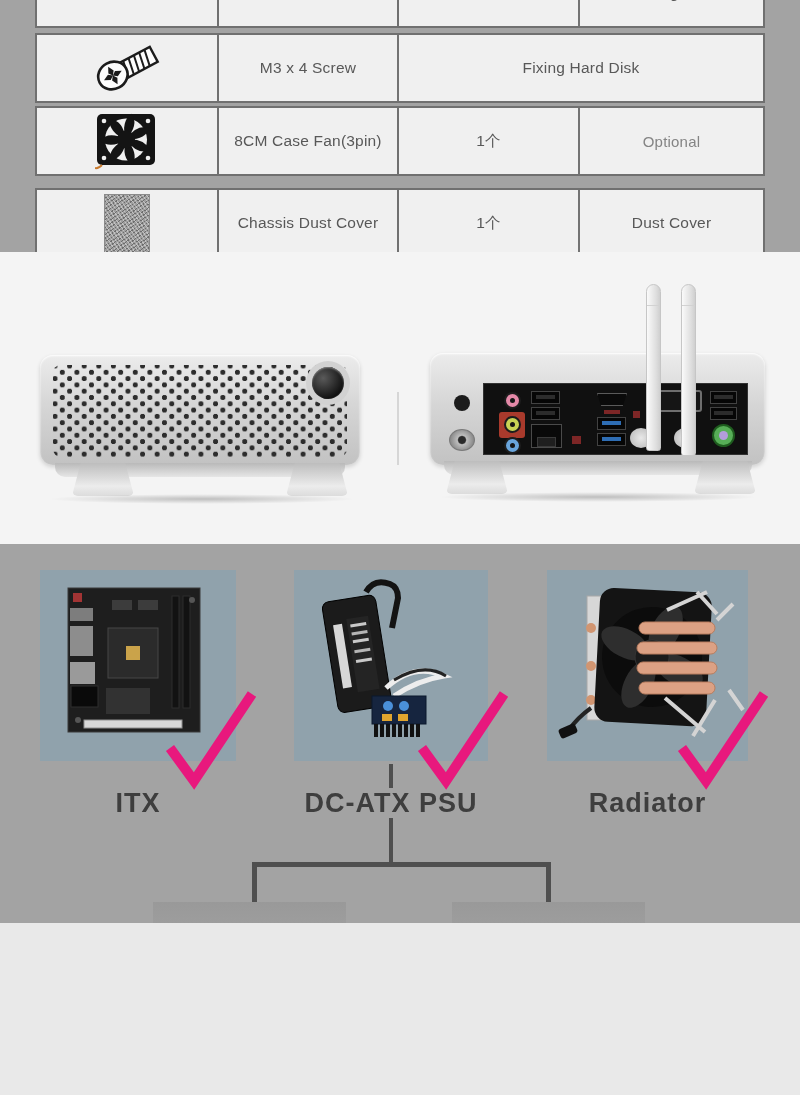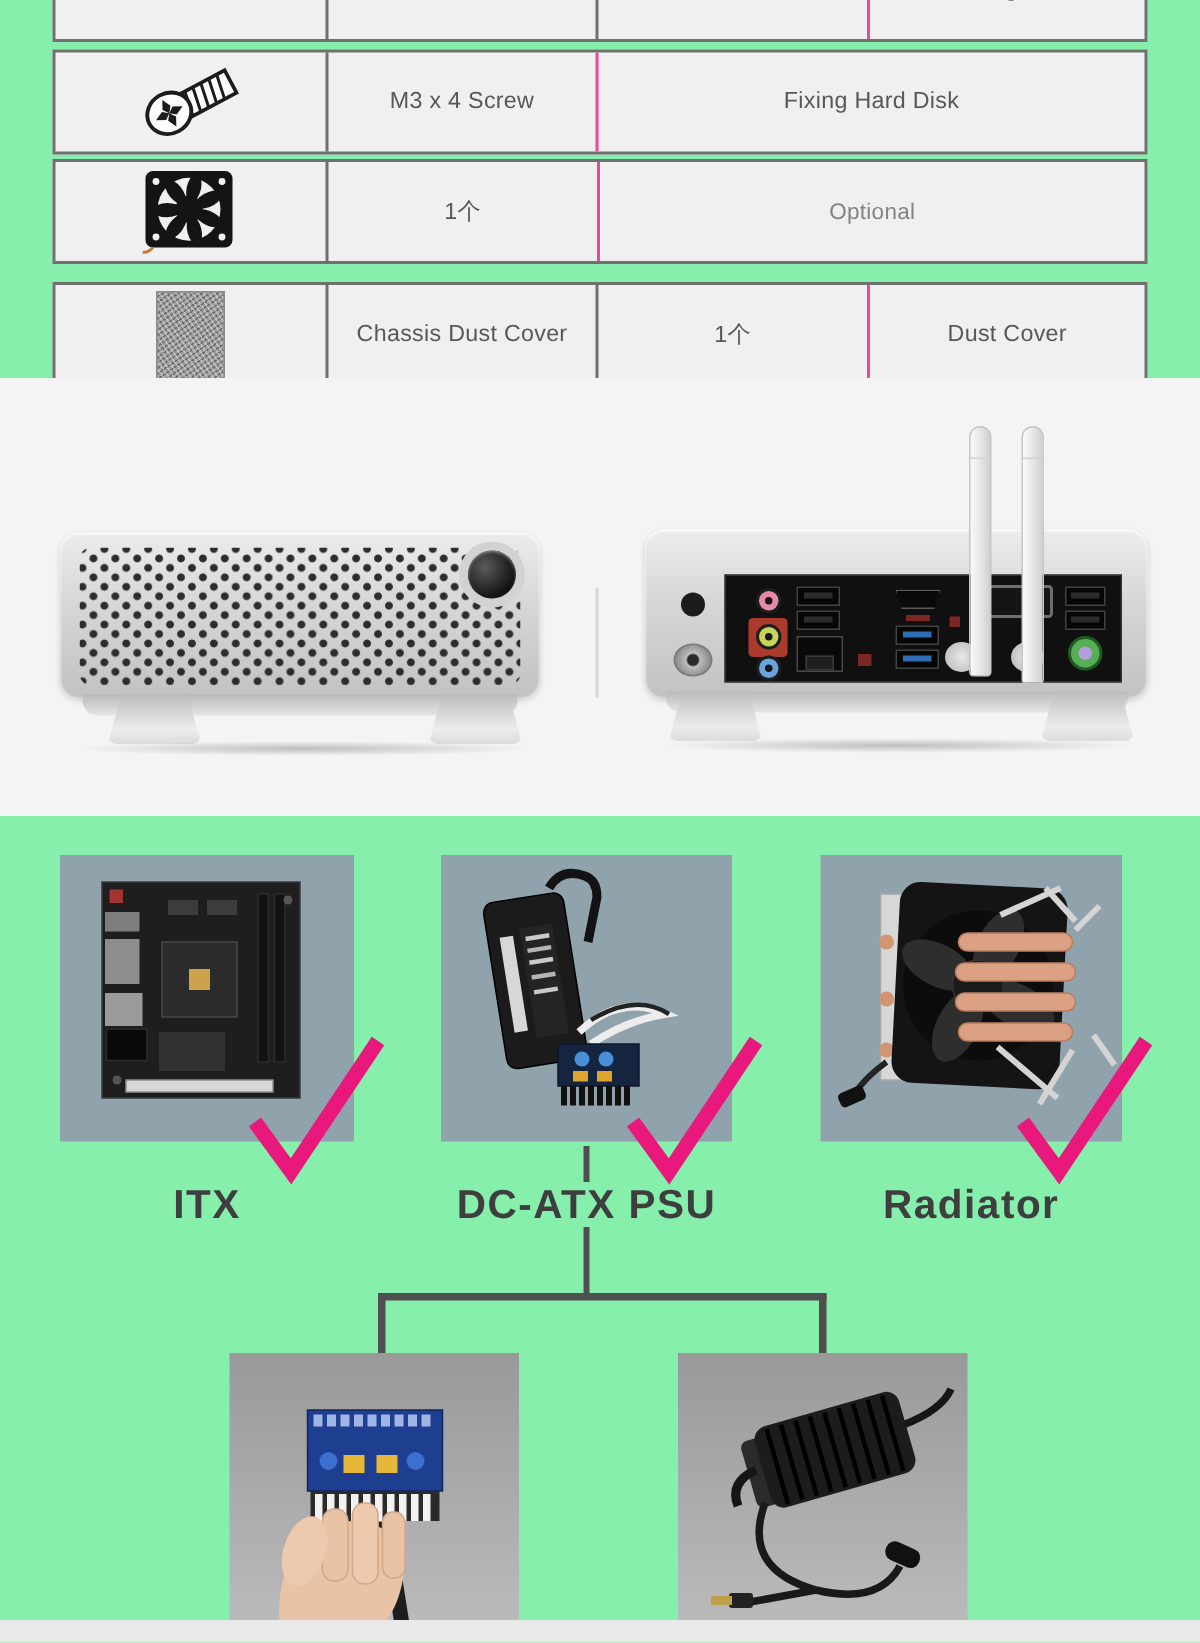--- a/index.html
+++ b/index.html
@@ -1,27 +1,27 @@
 <!DOCTYPE html>
 <html><head>
 <meta charset="utf-8">
 <style>
   html,body{margin:0;padding:0;}
   body{font-family:"Liberation Sans","DejaVu Sans",sans-serif;background:#e9e9e9;}
-  #screen{position:relative;width:800px;height:1080px;overflow:hidden;background:#86efac;}
+  #screen{position:relative;width:800px;height:923px;overflow:hidden;background:#a3a3a3;}
 
   
   .acc-row{position:absolute;left:35px;width:730px;height:70px;box-sizing:border-box;
            background:#f0f0f0;border:2px solid #707070;display:flex;}
   .cell{display:flex;align-items:center;justify-content:center;box-sizing:border-box;
         color:#585858;font-size:15.5px;letter-spacing:.2px;}
   .c-img{width:180px;}
   .c-name{width:180px;border-left:2px solid #707070;}
   .c-qty{width:181px;border-left:2px solid #707070;}
-  .c-purp{flex:1;border-left:2px solid #ec4899;}
+  .c-purp{flex:1;border-left:2px solid #737373;}
   .dim{color:#848484;font-size:15px;}
   .mesh{width:44px;height:57px;background:#9e9e9e;border:1px solid #8b8b8b;
         background-image:repeating-linear-gradient(55deg,rgba(255,255,255,.38) 0 1px,transparent 1px 3px),
                          repeating-linear-gradient(-35deg,rgba(40,40,40,.42) 0 1px,transparent 1px 3px);}
 
   
   .photo-band{position:absolute;left:0;top:252px;width:800px;height:292px;background:#f4f4f4;}
   .case{position:absolute;border-radius:13px;
         background:linear-gradient(180deg,#ececec 0%,#d6d6d6 45%,#c2c2c2 100%);
         box-shadow:inset 0 1px 2px #ffffff,0 2px 4px rgba(0,0,0,.15);}
@@ -132,20 +132,21 @@
           <path d="M31 27.5 Q14 21 14.5 7 Q28 8 31 27.5Z" transform="rotate(102 31 27.5)"></path>
           <path d="M31 27.5 Q14 21 14.5 7 Q28 8 31 27.5Z" transform="rotate(153 31 27.5)"></path>
           <path d="M31 27.5 Q14 21 14.5 7 Q28 8 31 27.5Z" transform="rotate(204 31 27.5)"></path>
           <path d="M31 27.5 Q14 21 14.5 7 Q28 8 31 27.5Z" transform="rotate(255 31 27.5)"></path>
           <path d="M31 27.5 Q14 21 14.5 7 Q28 8 31 27.5Z" transform="rotate(306 31 27.5)"></path>
         </g>
         <circle cx="31" cy="27.5" r="9" fill="#141414"></circle>
         <path d="M7 53 q-4 4 -7 3" stroke="#c87a2e" stroke-width="2" fill="none"></path>
       </svg>
     </div>
+    <div class="cell c-name">8CM Case Fan(3pin)</div>
     <div class="cell c-qty">1个</div>
     <div class="cell c-purp dim">Optional</div>
   </div>
 
   <div class="acc-row" style="top:188px">
     <div class="cell c-img">
       <div class="mesh"></div>
     </div>
     <div class="cell c-name">Chassis Dust Cover</div>
     <div class="cell c-qty">1个</div>

